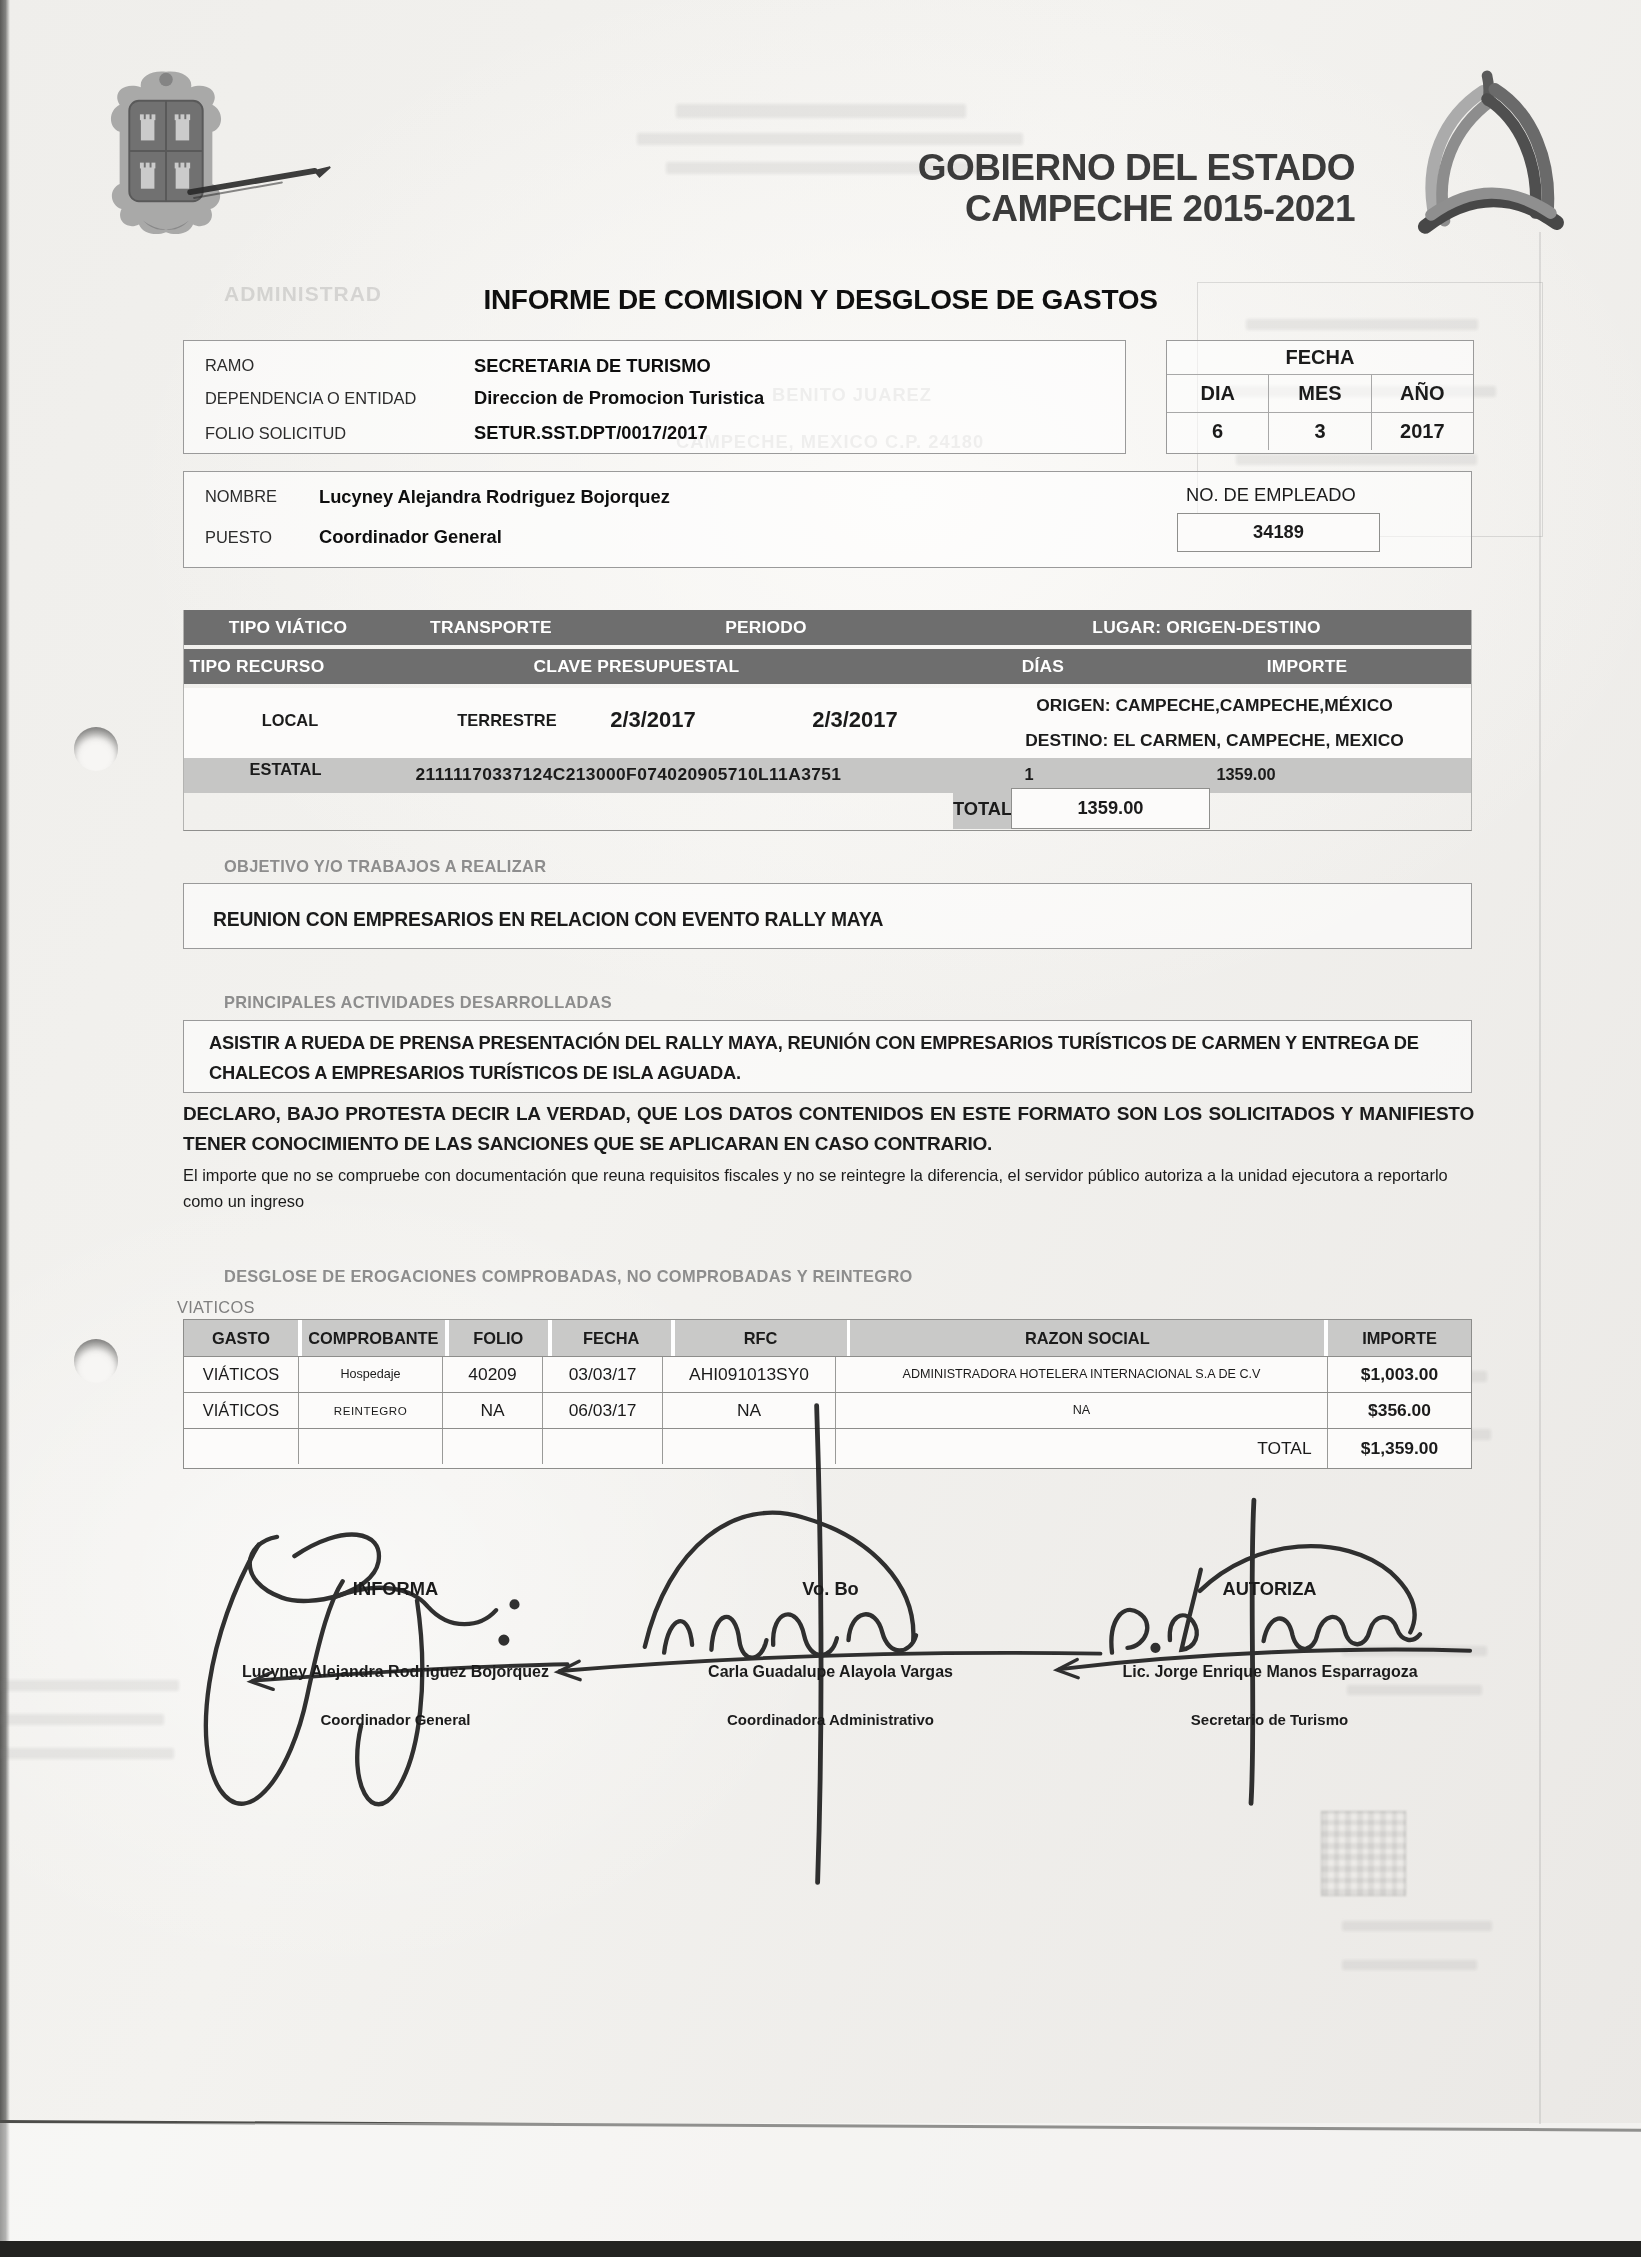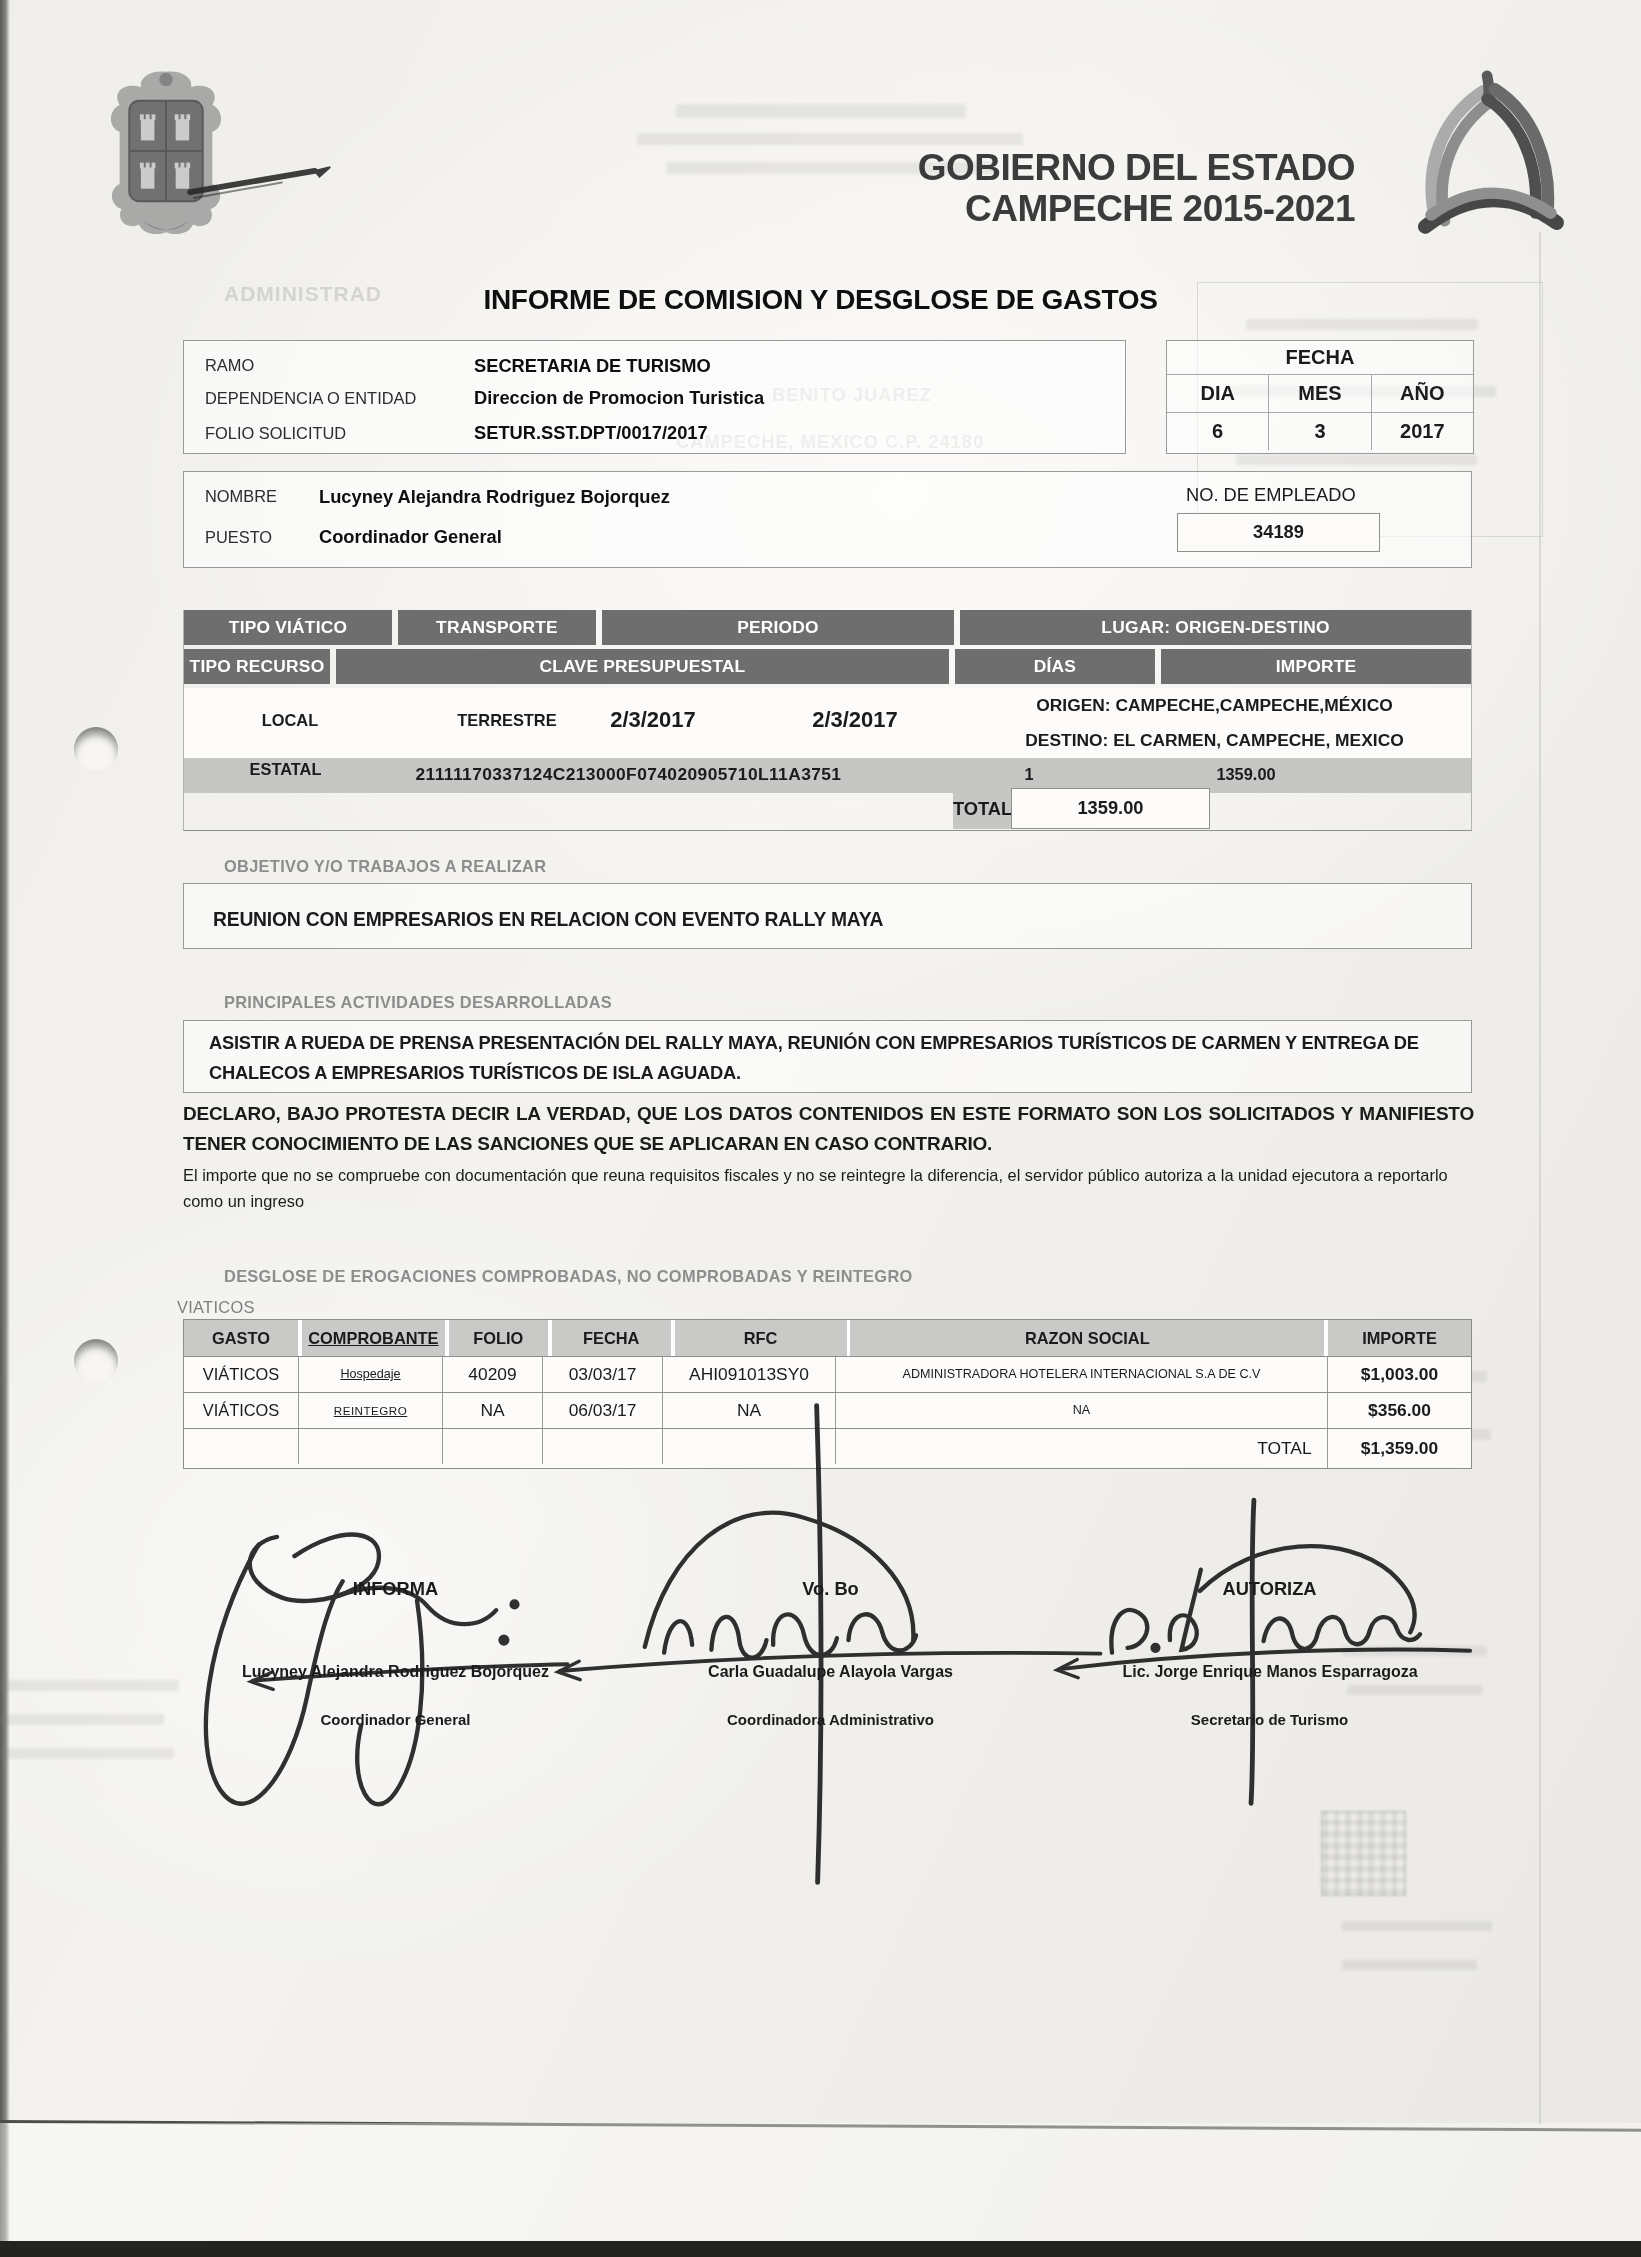--- a/index.html
+++ b/index.html
@@ -41,21 +41,21 @@
   
   .fecha{left:1166px;top:340px;width:306px;height:112px;}
   .fecha .t{height:33px;border-bottom:1.9px solid #a8a8a8;text-align:center;font-weight:700;font-size:20px;line-height:33px;}
   .fecha .cols,.fecha .vals{display:flex;}
   .fecha .cols{height:37px;border-bottom:1.9px solid #a8a8a8;}
   .fecha .vals{height:37px;}
   .fecha .c{flex:1;border-right:1.9px solid #a8a8a8;text-align:center;font-weight:700;font-size:20px;line-height:36px;}
   .fecha .c:last-child{border-right:none;}
   
   .t1{left:183px;top:610px;width:1287px;height:220px;border-left:1.9px solid #b3b3b1;border-right:1.9px solid #b3b3b1;border-bottom:1.9px solid #8f8f8d;}
-  .t1 .hrow{display:flex;gap:6px;height:35px;margin-bottom:3.9px;}
+  .t1 .hrow{display:flex;gap:0;height:35px;margin-bottom:3.9px;}
   .t1 .hcell{background:#6e6e6e;color:#fff;font-weight:700;font-size:17.4px;line-height:35px;text-align:center;letter-spacing:0.2px;}
   .t1 .body{position:relative;height:70px;background:#fcfbfa;}
   .t1 .gray{position:relative;height:35px;background:#c6c6c5;}
   .t1 .cell-abs{position:absolute;text-align:center;font-weight:700;}
   .t1 .strip{height:15.4px;}
   .t1total{position:absolute;top:178px;left:769px;display:flex;height:41px;}
   .t1total .tl{width:58px;background:#c6c6c5;font-weight:700;font-size:18.3px;line-height:41px;text-align:center;}
   .t1total .tv{width:197px;border:1.9px solid #8f8f8d;background:#fcfbfa;font-weight:700;font-size:18.3px;line-height:37px;text-align:center;}
   
   .objbox{left:183px;top:883px;width:1287px;height:64px;padding-top:0;}
@@ -65,21 +65,21 @@
   .para-b{left:183px;top:1099px;width:1291px;font-size:19px;font-weight:700;line-height:30px;text-align:justify;letter-spacing:-0.2px;}
   .para-n{left:183px;top:1162px;width:1299px;font-size:16.4px;line-height:26px;}
   
   .t2{left:183px;top:1319px;width:1287px;border:1.9px solid #8d8d8b;background:#fcfbfa;}
   .t2 .hd{display:flex;gap:3.9px;background:#fff;justify-content:flex-end;}
   .t2 .hd div{background:#c9c9c8;font-weight:700;font-size:16.4px;line-height:36px;height:36px;text-align:center;}
   .t2 .rw{display:flex;border-top:1.9px solid #8d8d8b;}
   .t2 .rw div{border-right:1.4px solid #9a9a98;height:35px;line-height:35px;text-align:center;font-size:16.4px;}
   .t2 .rw div:last-child{border-right:none;}
   .c-gasto{width:114px;}
-  .c-comp{width:143px;text-decoration:underline;}
+  .c-comp{width:143px;}
   .c-folio{width:99px;}
   .c-fecha{width:119px;}
   .c-rfc{width:172px;}
   .c-razon{flex:1;}
   .c-imp{width:143px;}
   .small{font-size:12.6px !important;}
   .tiny{font-size:11.6px !important;letter-spacing:0.5px;}
   .money{font-weight:700;font-size:17.4px !important;}
   
   .rol{position:absolute;font-size:18.3px;font-weight:700;text-align:center;}

